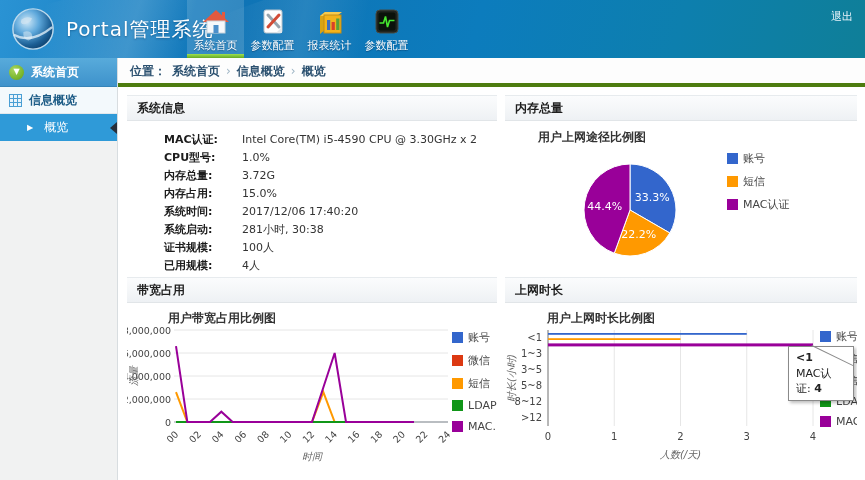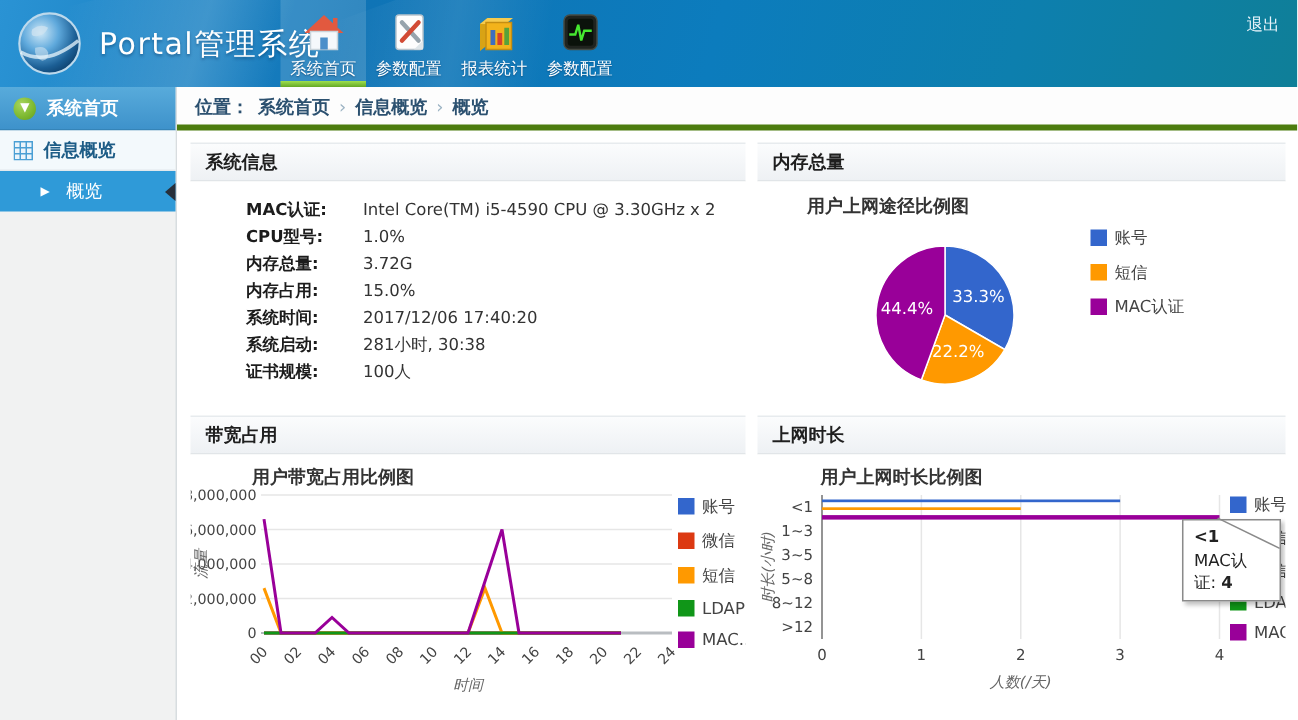--- a/index.html
+++ b/index.html
@@ -203,20 +203,24 @@
                 <span class="info-label">系统时间:</span>
                 <span class="info-value">2017/12/06 17:40:20</span>
               </div>
               <div class="info-row">
                 <span class="info-label">系统启动:</span>
                 <span class="info-value">281小时, 30:38</span>
               </div>
               <div class="info-row">
                 <span class="info-label">证书规模:</span>
                 <span class="info-value">100人</span>
+              </div>
+              <div class="info-row">
+                <span class="info-label">已用规模:</span>
+                <span class="info-value">4人</span>
               </div>
             </div>
         </div>
       </div>
 
       <div class="panel">
         <div class="panel-h">内存总量</div>
         <div class="panel-b">
           <div class="chart-title" style="left:33px; top:8px;">用户上网途径比例图</div>
           <svg id="pie-svg" width="215" height="135" style="position:absolute; left:18px; top:22px;">

